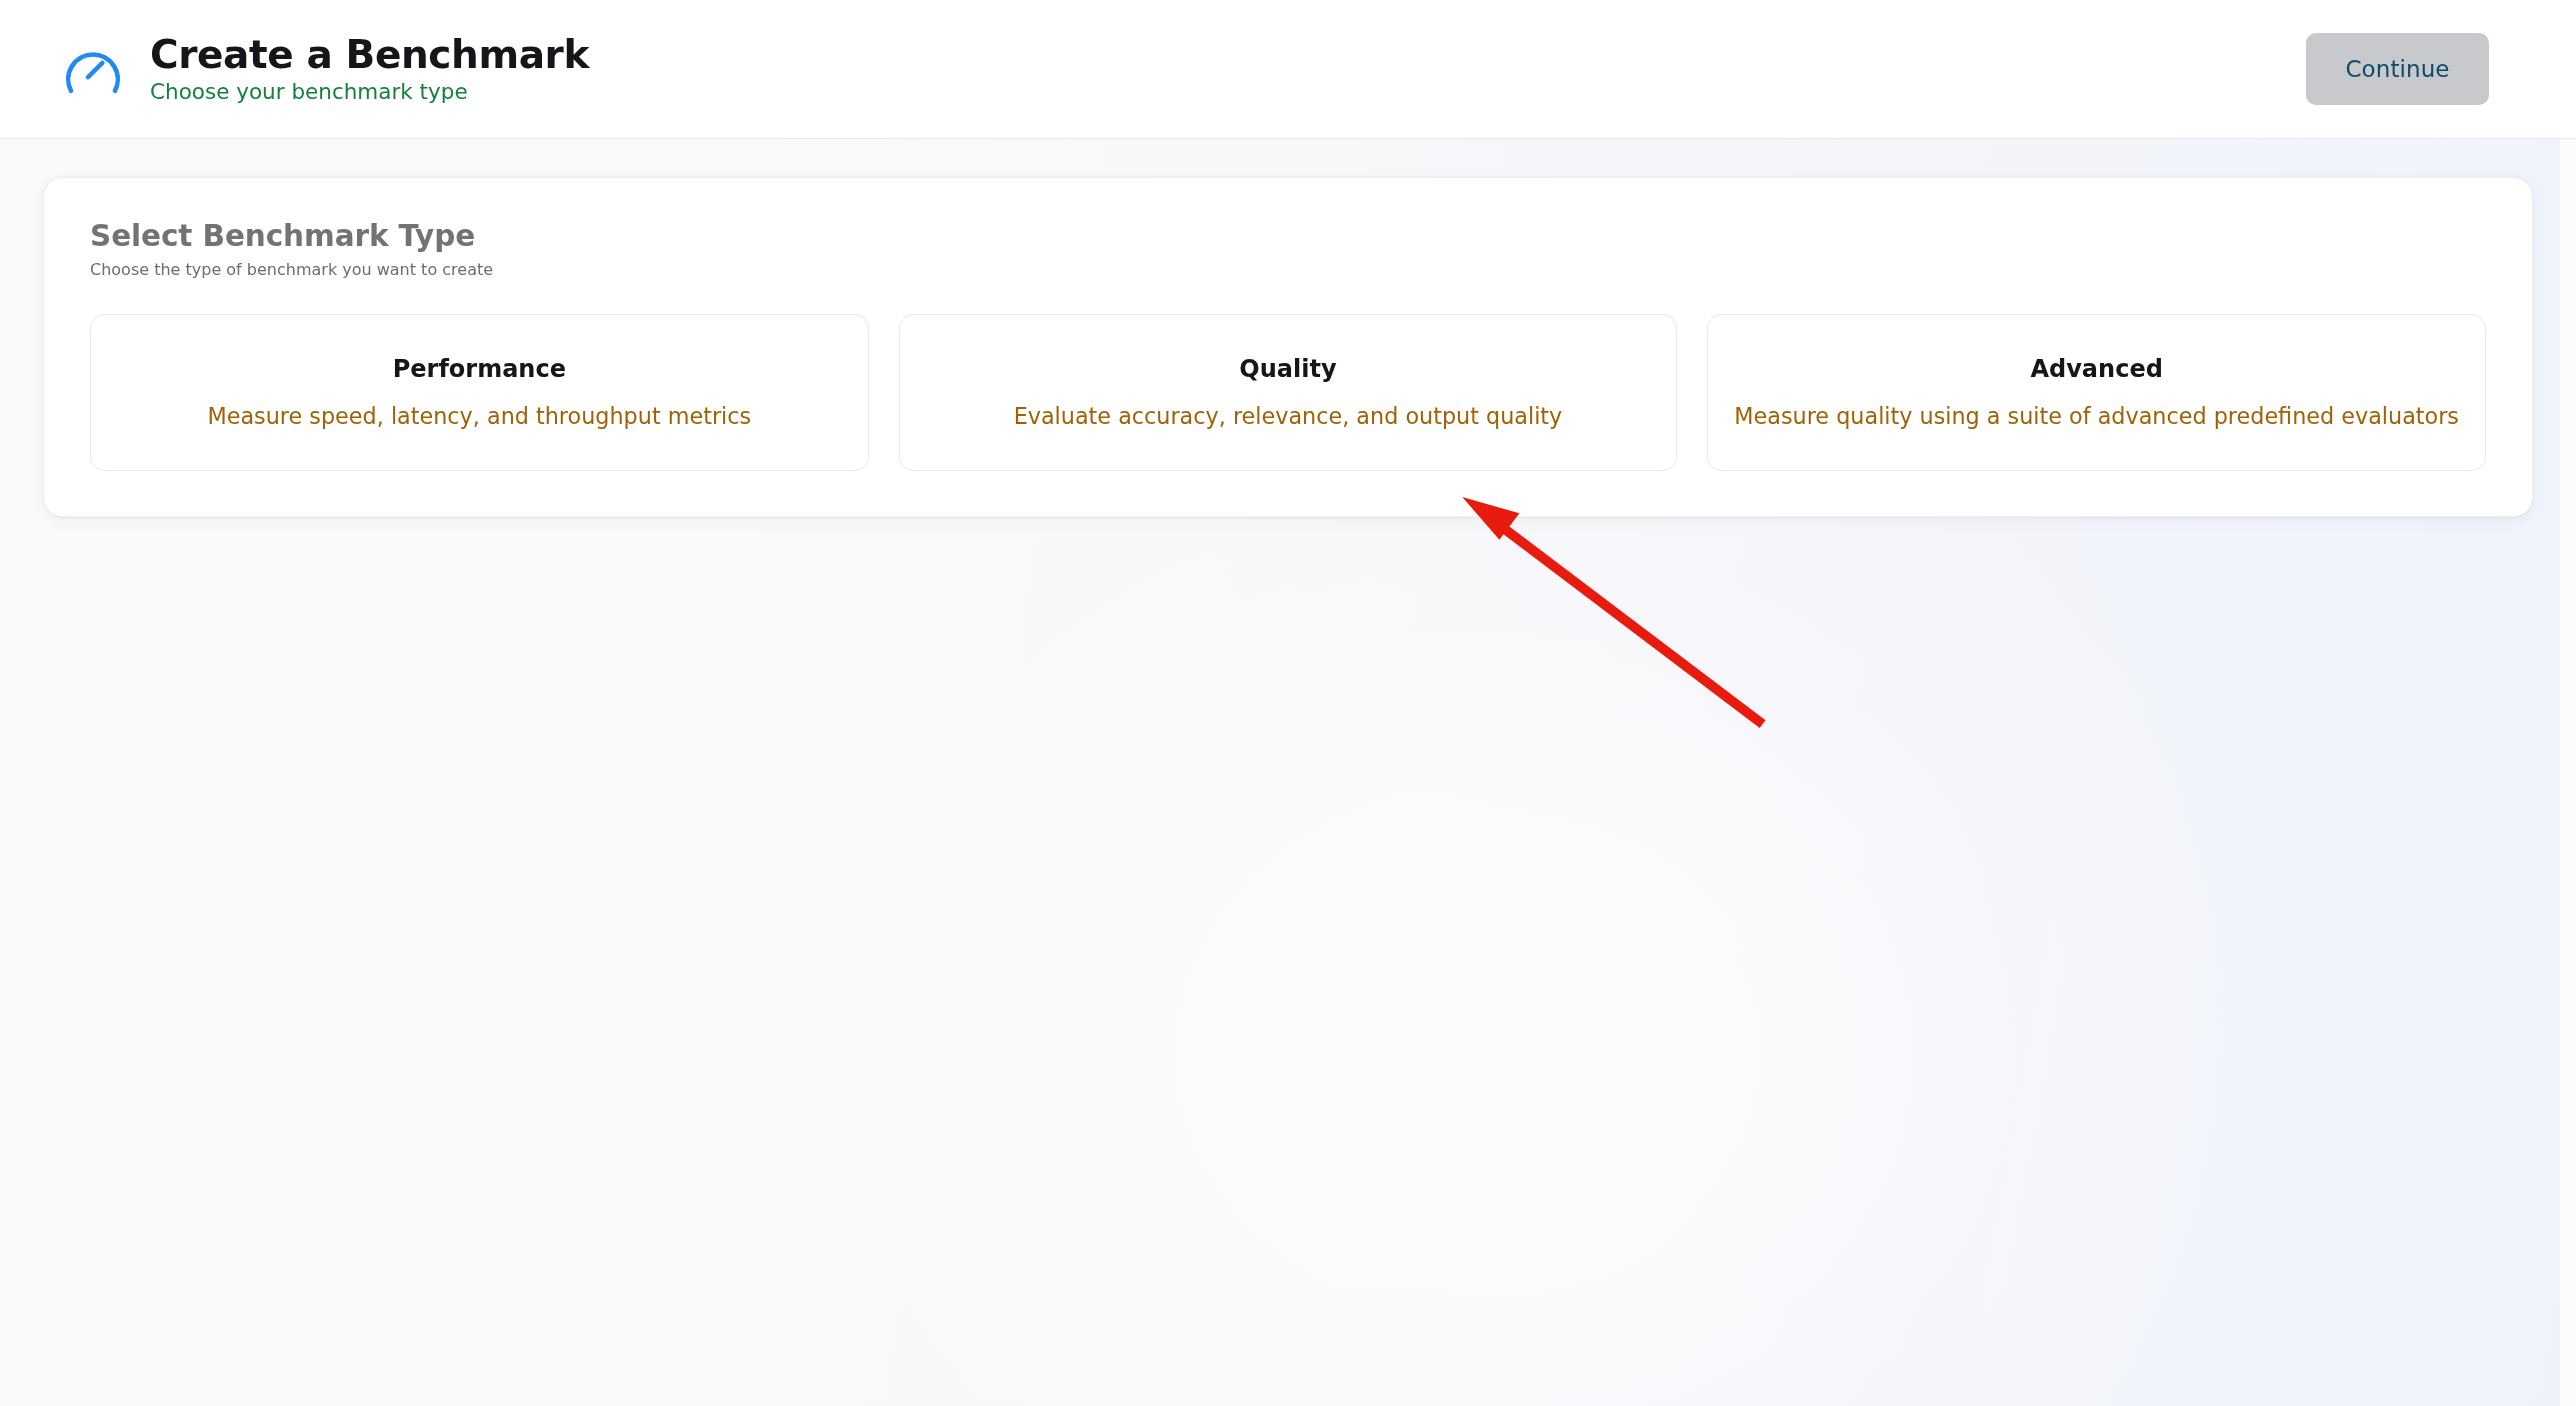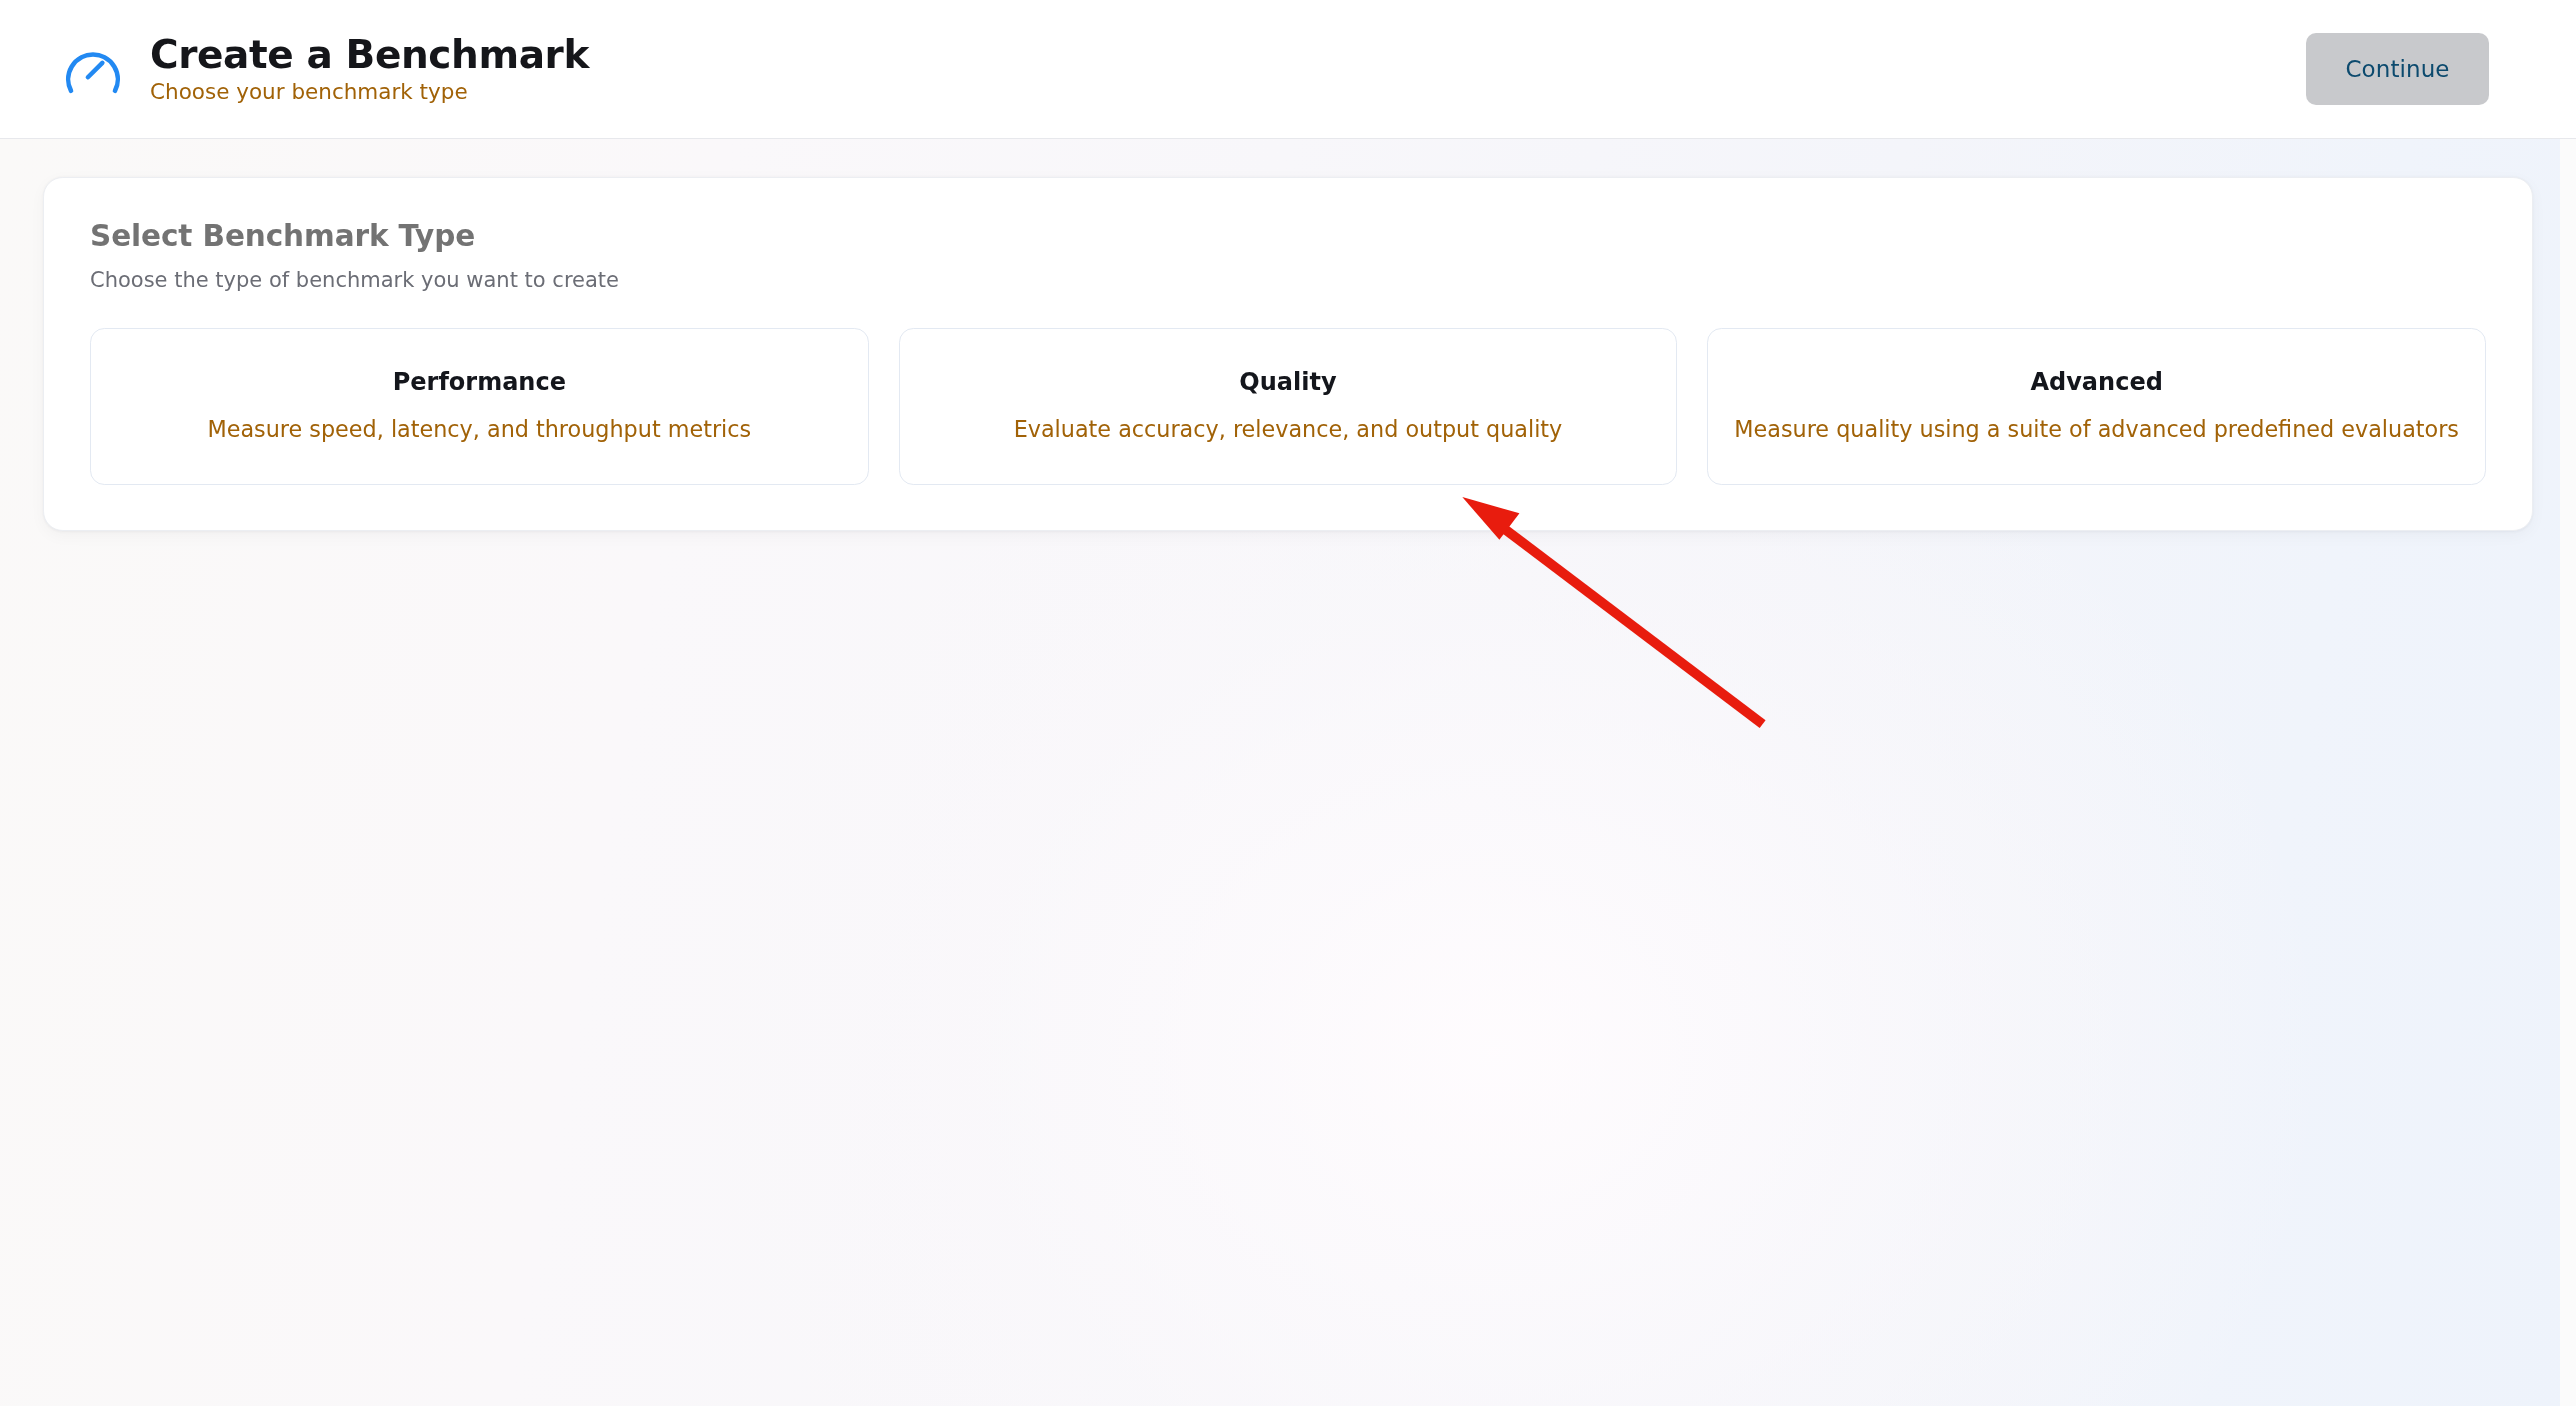--- a/index.html
+++ b/index.html
@@ -63,21 +63,21 @@
     font-weight: 700;
     color: #15161a;
     letter-spacing: -0.4px;
     line-height: 1.06;
     white-space: nowrap;
   }
 
   .page-subtitle {
     font-size: 21.5px;
     font-weight: 400;
-    color: #a16207;
+    color: #15803d;
     line-height: 1.2;
     white-space: nowrap;
   }
 
   .header-spacer { flex: 1 1 auto; }
 
   .continue-button {
     min-width: 183px;
     height: 72px;
     padding: 0 32px;
@@ -132,22 +132,22 @@
 
   .panel-title {
     font-size: 29.5px;
     font-weight: 700;
     color: #737373;
     letter-spacing: -0.1px;
     line-height: 1.2;
   }
 
   .panel-subtitle {
-    margin-top: 13px;
-    font-size: 21px;
+    margin-top: 6px;
+    font-size: 16px;
     font-weight: 400;
     color: #6b6d75;
     line-height: 1.25;
   }
 
   
   .option-grid {
     margin-top: 34px;
     display: grid;
     grid-template-columns: repeat(3, 1fr);

